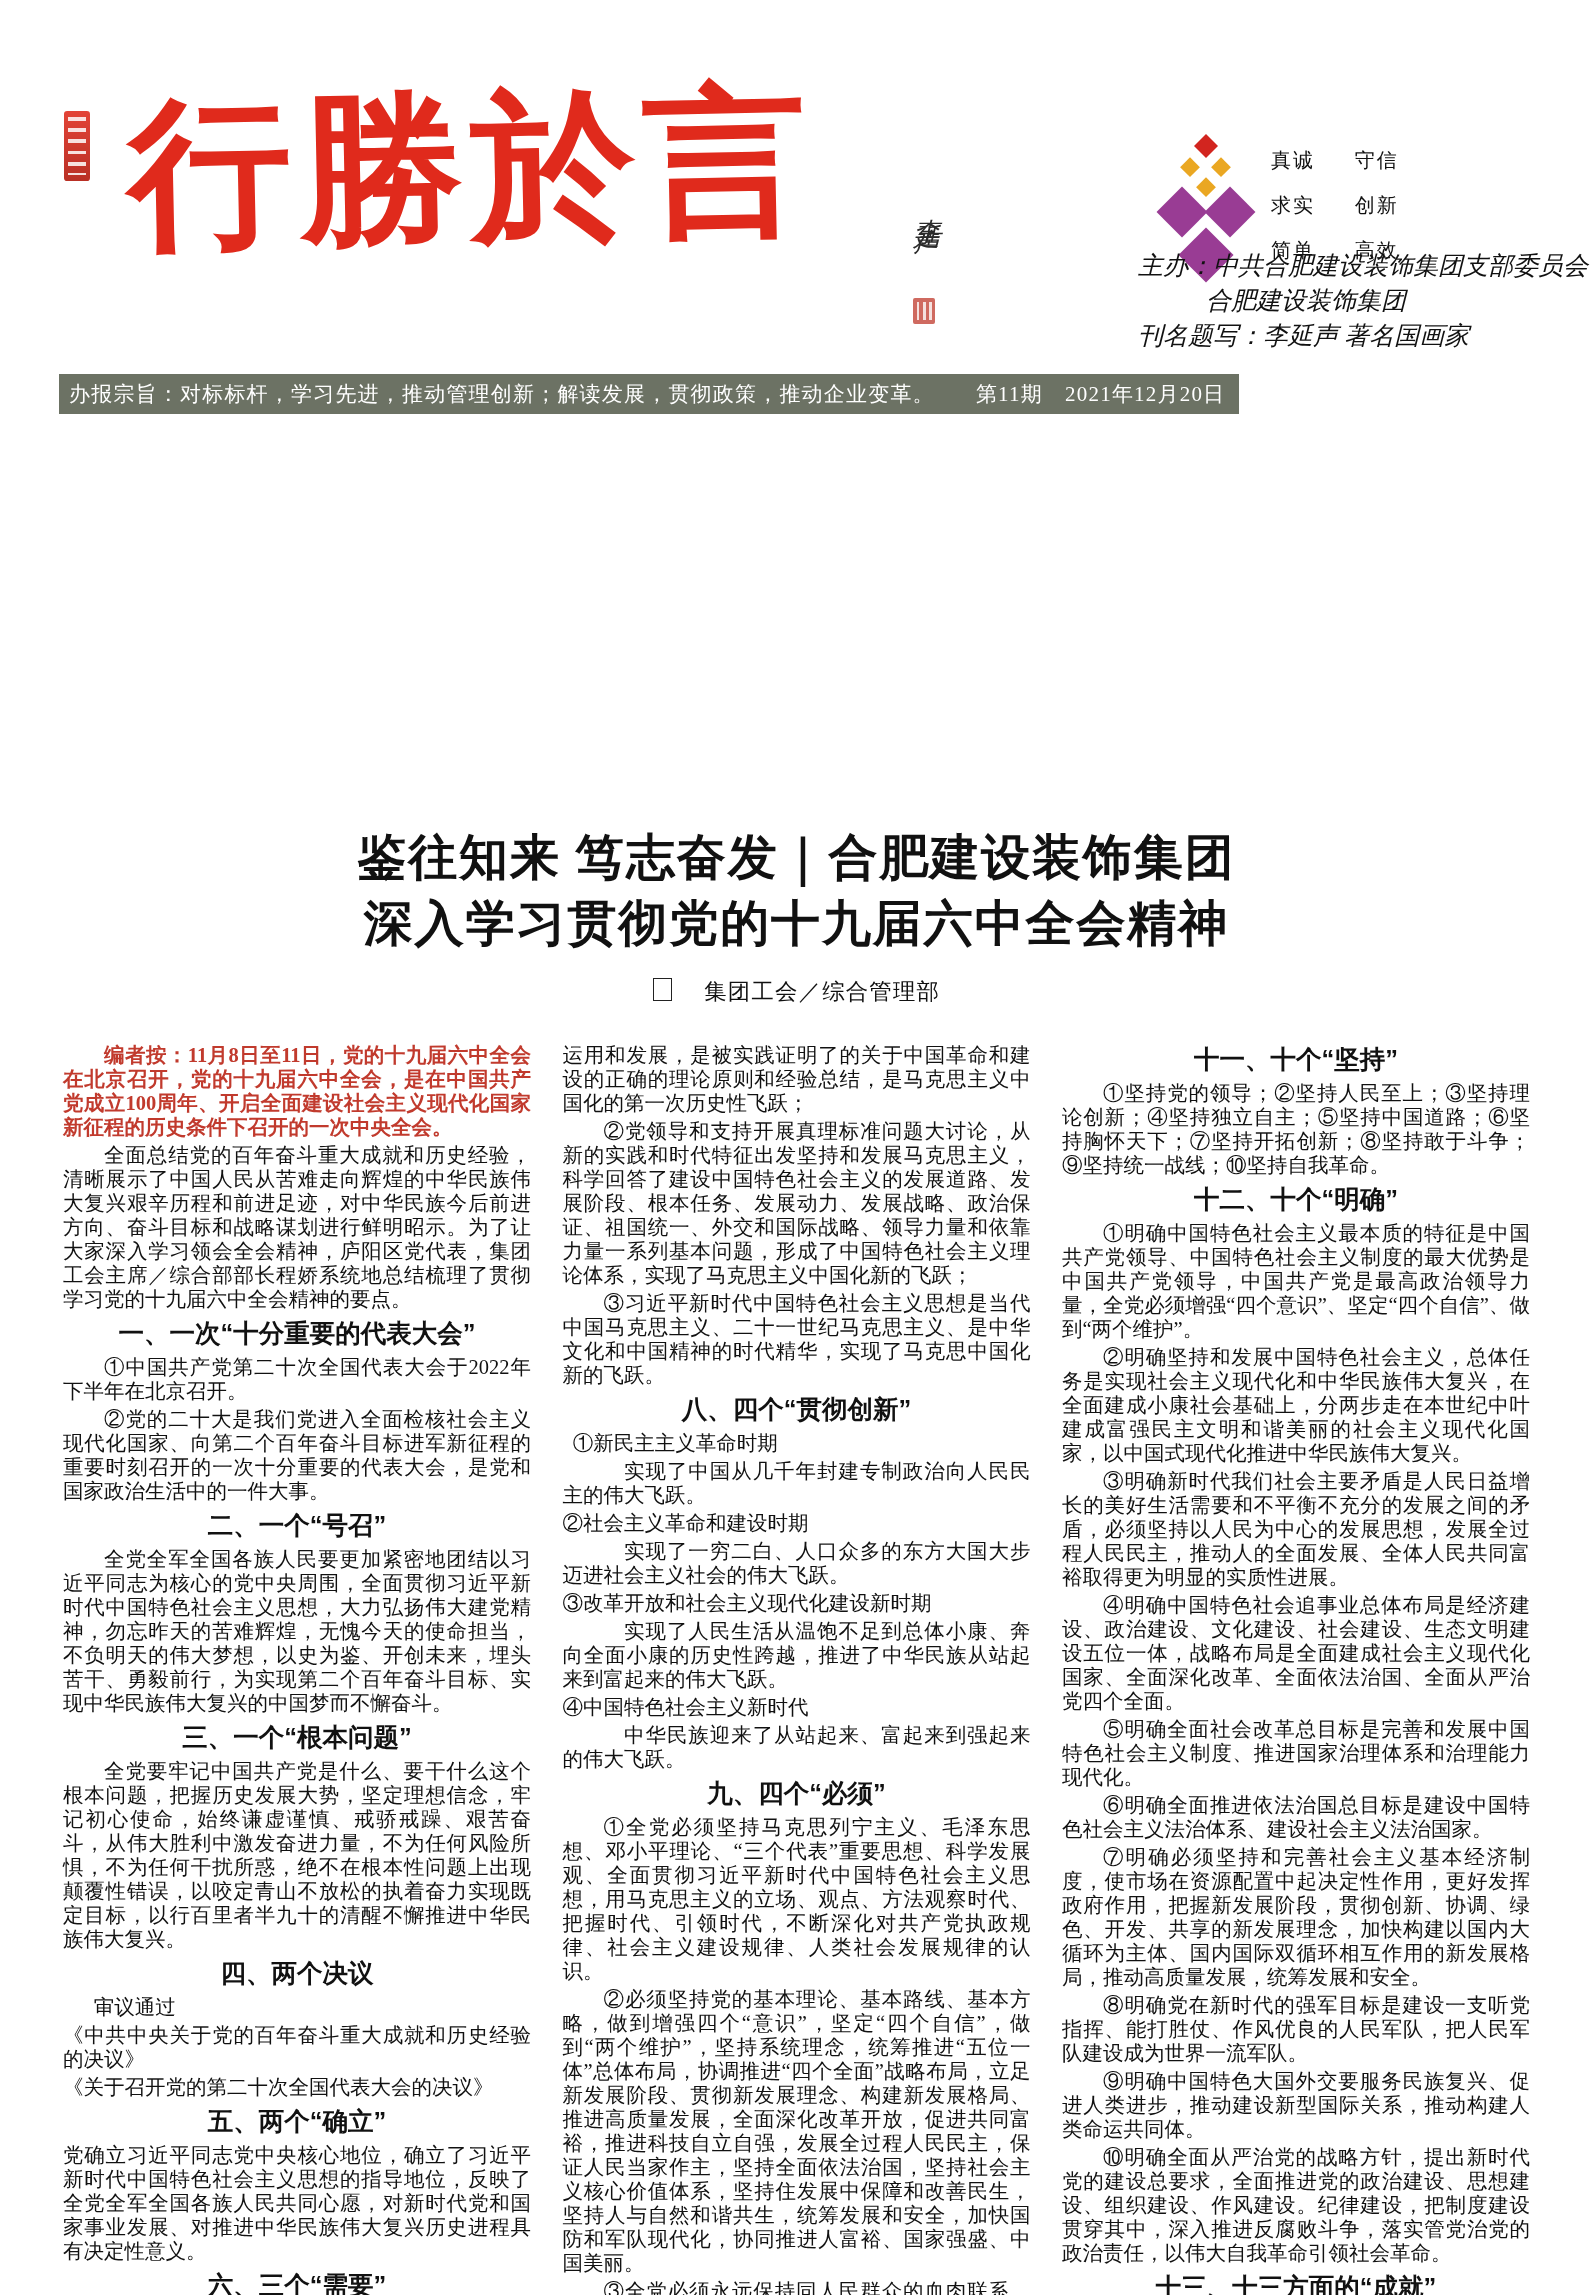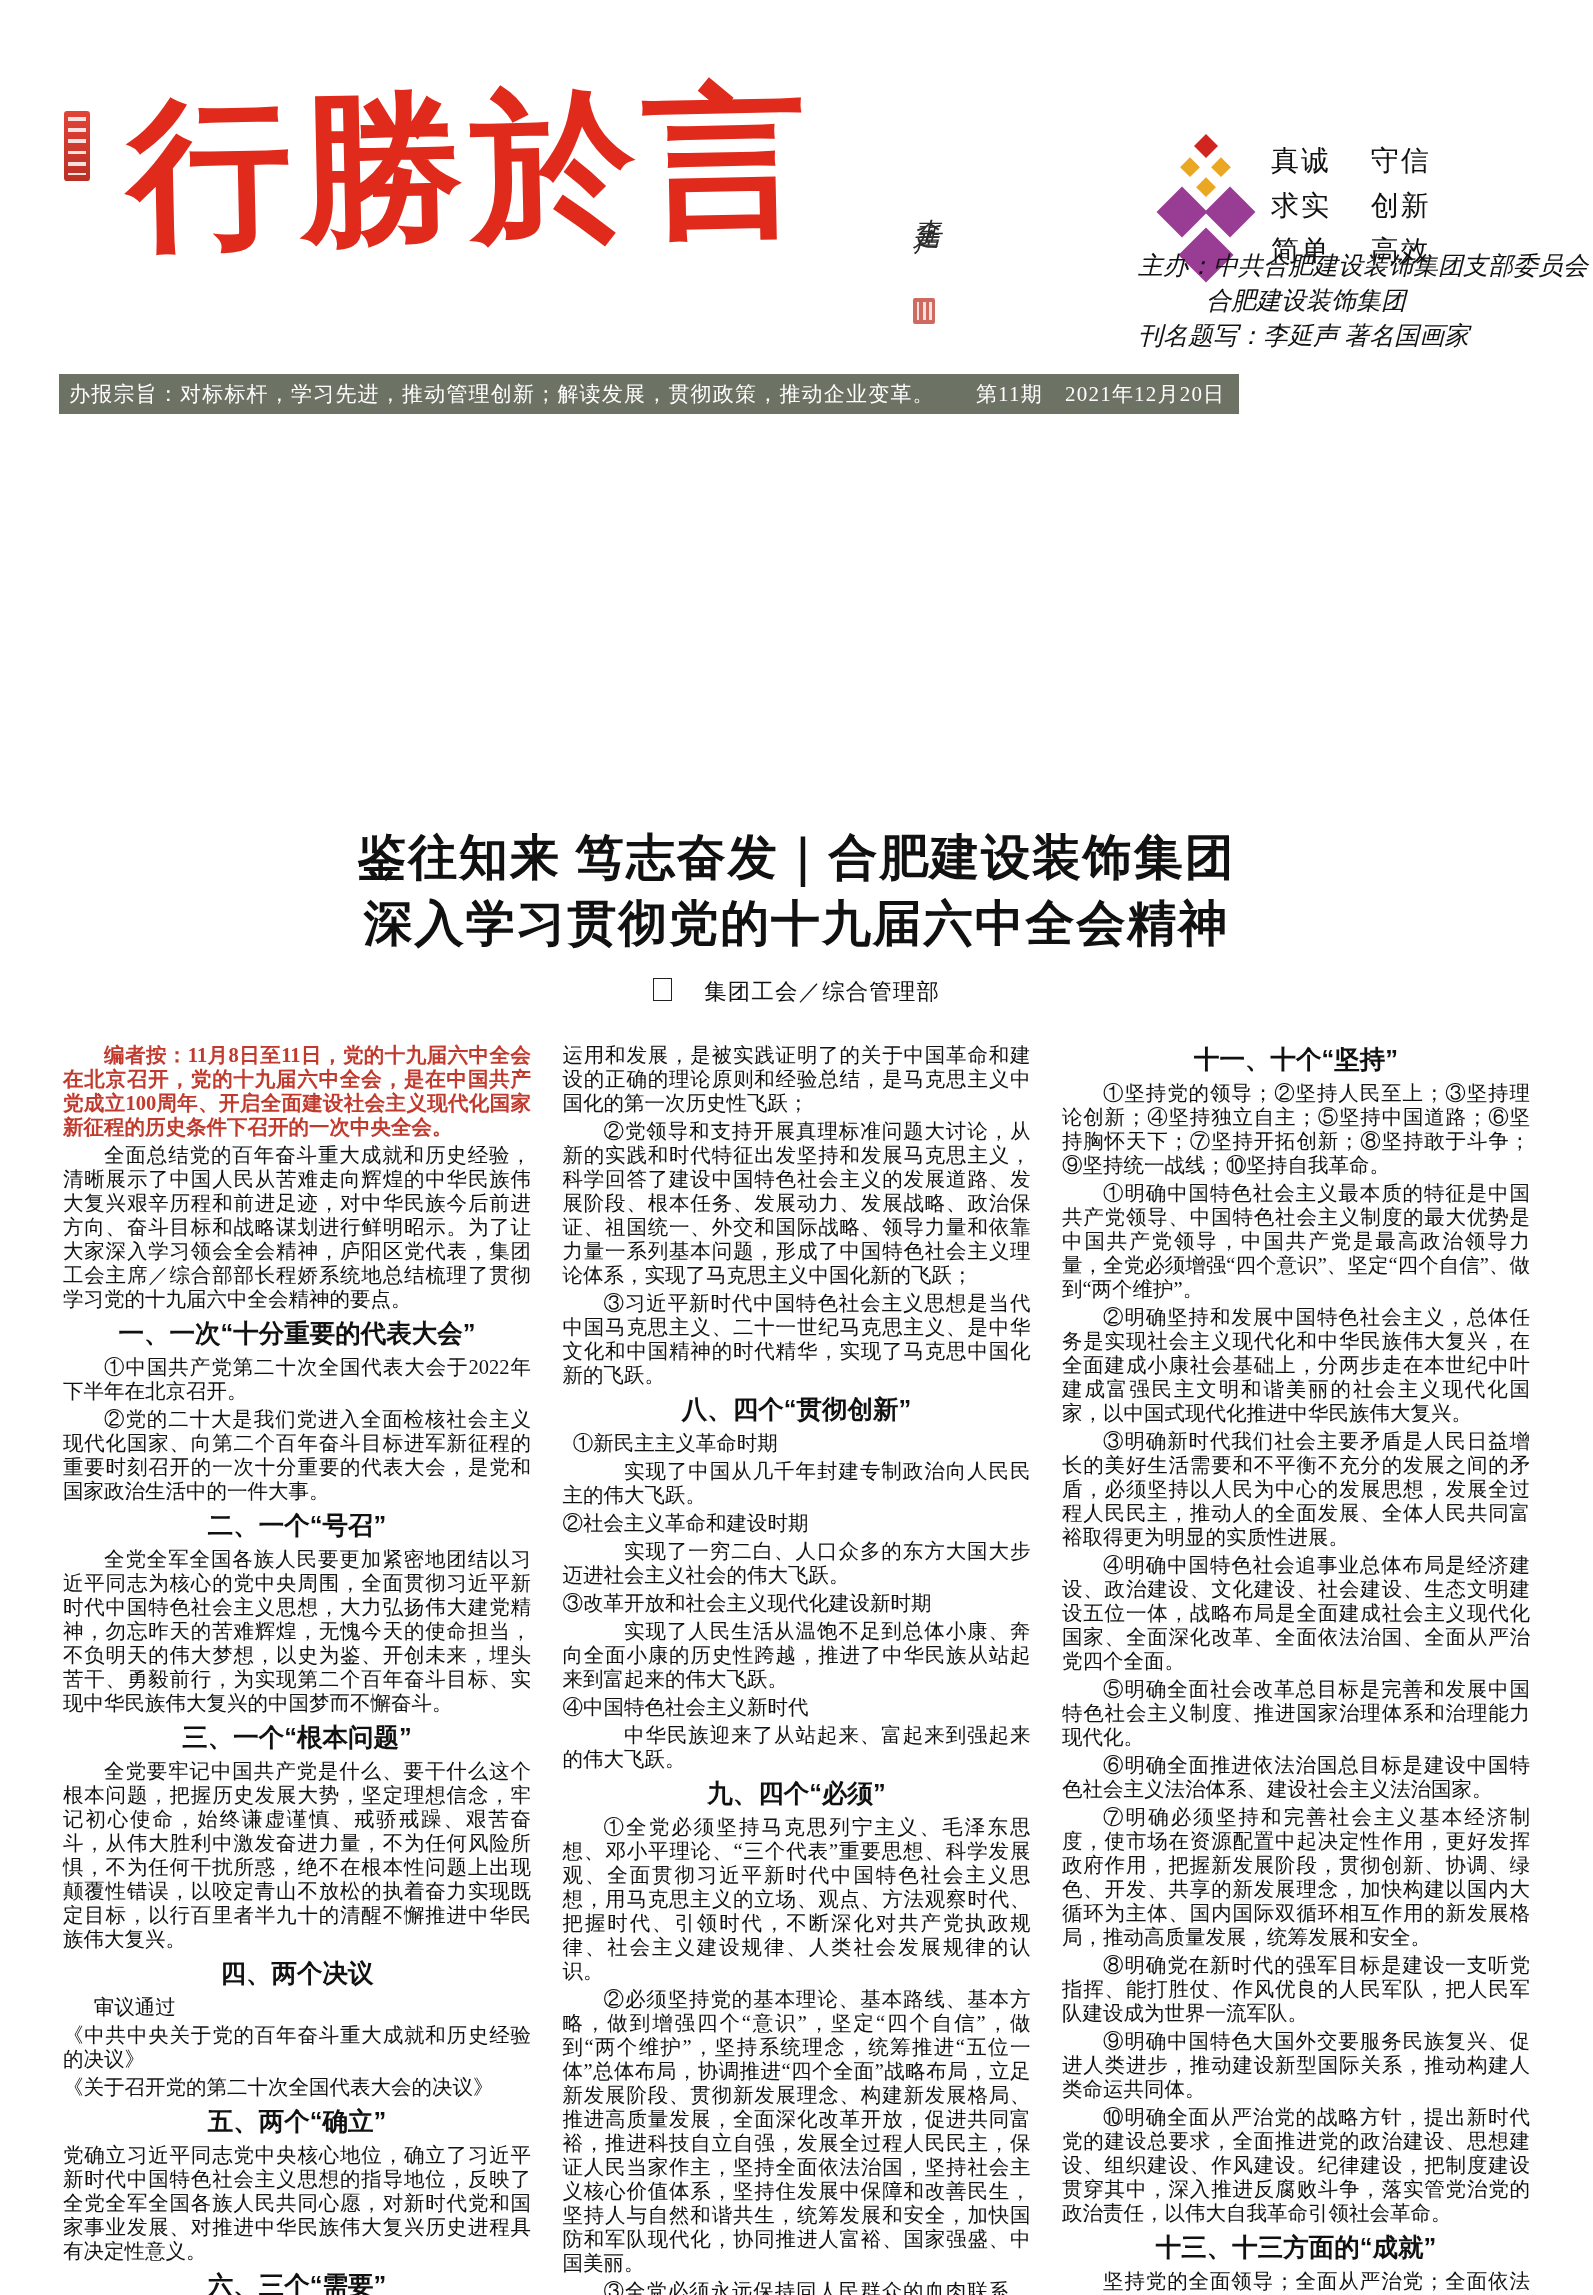--- a/index.html
+++ b/index.html
@@ -50,21 +50,21 @@
   
   .logo{position:absolute;left:1156px;top:132px;width:102px;height:147px;}
   .logo span{position:absolute;display:block;transform:translate(-50%,-50%) rotate(45deg);}
   .d-red   {left:50px; top:13.7px; width:17px; height:17px; background:var(--logo-red,#d2251f);}
   .d-gold-l{left:34px; top:35px; width:13.7px; height:13.7px; background:var(--logo-gold,#eaa722);}
   .d-gold-r{left:65px;top:35px; width:13.7px; height:13.7px; background:var(--logo-gold,#eaa722);}
   .d-gold-c{left:50px; top:55px; width:13.7px; height:13.7px; background:var(--logo-gold,#eaa722);}
   .d-pur-l {left:25.5px; top:80px;width:36px; height:36px; background:var(--logo-purple,#993c94);}
   .d-pur-r {left:74px;top:80px;width:36px; height:36px; background:var(--logo-purple,#993c94);}
   .d-pur-c {left:50px; top:123px;width:39px; height:39px; background:var(--logo-purple,#993c94);}
-  .values{position:absolute;left:1271px;top:138px;font-size:28px;line-height:45px;letter-spacing:1.9px;}
+  .values{position:absolute;left:1271px;top:138px;font-size:20px;line-height:45px;letter-spacing:1.9px;}
   .values .vrow{display:flex;gap:40px;}
   .publisher{position:absolute;left:1138px;top:248px;font-size:25px;line-height:35px;white-space:nowrap;font-style:italic;}
   .publisher .indent2{padding-left:68px;}
   
   .info-bar{
     position:absolute;top:374px;left:59px;width:1180px;height:40px;
     background:var(--bar-bg,#6c7264);color:#fff;
     display:flex;justify-content:space-between;align-items:center;
     box-sizing:border-box;padding:0 13.7px 0 10px;
     font-size:21px;letter-spacing:1.2px;white-space:nowrap;
@@ -196,20 +196,21 @@
         <p class="p3">中华民族迎来了从站起来、富起来到强起来的伟大飞跃。</p>
         <p class="h">九、四个“必须”</p>
         <p class="p">①全党必须坚持马克思列宁主义、毛泽东思想、邓小平理论、“三个代表”重要思想、科学发展观、全面贯彻习近平新时代中国特色社会主义思想，用马克思主义的立场、观点、方法观察时代、把握时代、引领时代，不断深化对共产党执政规律、社会主义建设规律、人类社会发展规律的认识。</p>
         <p class="p">②必须坚持党的基本理论、基本路线、基本方略，做到增强四个“意识”，坚定“四个自信”，做到“两个维护”，坚持系统理念，统筹推进“五位一体”总体布局，协调推进“四个全面”战略布局，立足新发展阶段、贯彻新发展理念、构建新发展格局、推进高质量发展，全面深化改革开放，促进共同富裕，推进科技自立自强，发展全过程人民民主，保证人民当家作主，坚持全面依法治国，坚持社会主义核心价值体系，坚持住发展中保障和改善民生，坚持人与自然和谐共生，统筹发展和安全，加快国防和军队现代化，协同推进人富裕、国家强盛、中国美丽。</p>
         <p class="p">③全党必须永远保持同人民群众的血肉联系，践行以人民为中心的发展思想，不断实现好、维护好、发展好最广大人民根本利益，团结带领全国各族人民不断为美好生活而奋斗。</p>
         <p class="p">④全党必须铭记生于忧患死于安乐，常怀远虑居安思危，继续推进新时代党的建设新的伟大工程，坚持全面从严治党，坚定不移推进党风廉政建设和反腐败斗争，做到难不住、压不跨，推进中国特色社会主义事业航船劈波斩浪、一往无前。</p>
       </div>
     <div class="col" id="col-3">
         <p class="h">十一、十个“坚持”</p>
         <p class="p">①坚持党的领导；②坚持人民至上；③坚持理论创新；④坚持独立自主；⑤坚持中国道路；⑥坚持胸怀天下；⑦坚持开拓创新；⑧坚持敢于斗争；⑨坚持统一战线；⑩坚持自我革命。</p>
+        <p class="h">十二、十个“明确”</p>
         <p class="p">①明确中国特色社会主义最本质的特征是中国共产党领导、中国特色社会主义制度的最大优势是中国共产党领导，中国共产党是最高政治领导力量，全党必须增强“四个意识”、坚定“四个自信”、做到“两个维护”。</p>
         <p class="p">②明确坚持和发展中国特色社会主义，总体任务是实现社会主义现代化和中华民族伟大复兴，在全面建成小康社会基础上，分两步走在本世纪中叶建成富强民主文明和谐美丽的社会主义现代化国家，以中国式现代化推进中华民族伟大复兴。</p>
         <p class="p">③明确新时代我们社会主要矛盾是人民日益增长的美好生活需要和不平衡不充分的发展之间的矛盾，必须坚持以人民为中心的发展思想，发展全过程人民民主，推动人的全面发展、全体人民共同富裕取得更为明显的实质性进展。</p>
         <p class="p">④明确中国特色社会追事业总体布局是经济建设、政治建设、文化建设、社会建设、生态文明建设五位一体，战略布局是全面建成社会主义现代化国家、全面深化改革、全面依法治国、全面从严治党四个全面。</p>
         <p class="p">⑤明确全面社会改革总目标是完善和发展中国特色社会主义制度、推进国家治理体系和治理能力现代化。</p>
         <p class="p">⑥明确全面推进依法治国总目标是建设中国特色社会主义法治体系、建设社会主义法治国家。</p>
         <p class="p">⑦明确必须坚持和完善社会主义基本经济制度，使市场在资源配置中起决定性作用，更好发挥政府作用，把握新发展阶段，贯彻创新、协调、绿色、开发、共享的新发展理念，加快构建以国内大循环为主体、国内国际双循环相互作用的新发展格局，推动高质量发展，统筹发展和安全。</p>
         <p class="p">⑧明确党在新时代的强军目标是建设一支听党指挥、能打胜仗、作风优良的人民军队，把人民军队建设成为世界一流军队。</p>
         <p class="p">⑨明确中国特色大国外交要服务民族复兴、促进人类进步，推动建设新型国际关系，推动构建人类命运共同体。</p>
         <p class="p">⑩明确全面从严治党的战略方针，提出新时代党的建设总要求，全面推进党的政治建设、思想建设、组织建设、作风建设。纪律建设，把制度建设贯穿其中，深入推进反腐败斗争，落实管党治党的政治责任，以伟大自我革命引领社会革命。</p>

